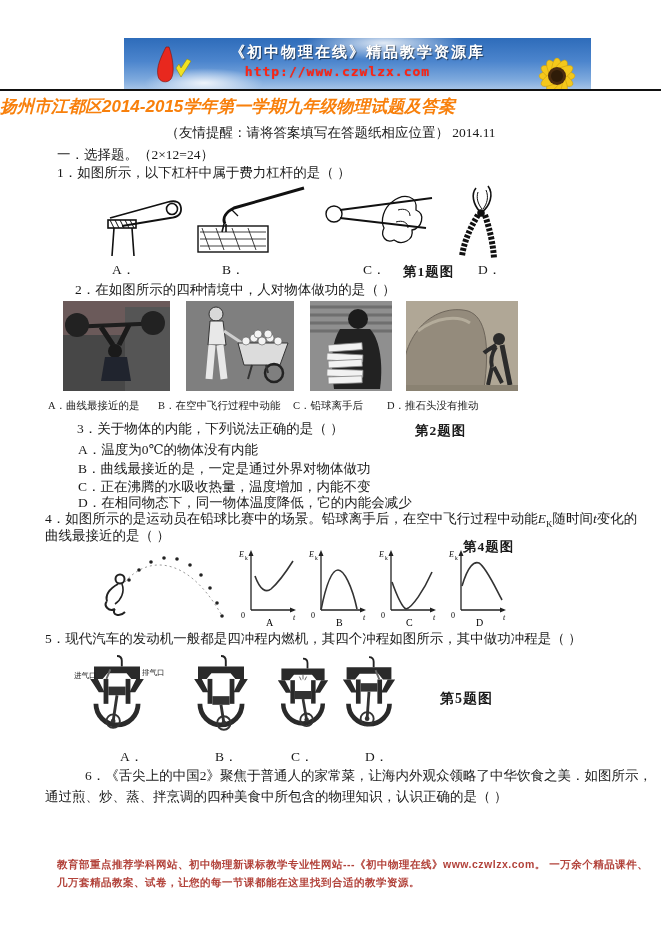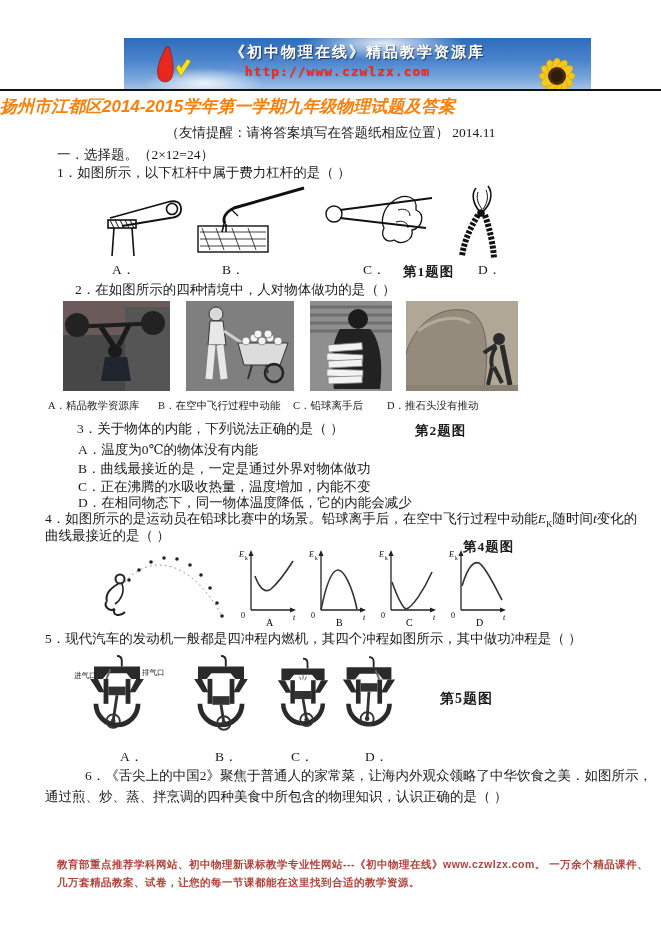--- a/index.html
+++ b/index.html
@@ -177,21 +177,21 @@
     <svg width="112" height="90" viewBox="0 0 112 90">
       <path d="M-4,86 C-6,30 30,2 62,10 C80,16 84,44 78,88 Z" fill="#948b7c" stroke="#6d655a" stroke-width="1"></path>
       <path d="M12,30 C30,16 52,14 64,22" fill="none" stroke="#c2baa8" stroke-width="3" opacity="0.7"></path>
       <circle cx="93" cy="38" r="6" fill="#2b2b2b"></circle>
       <path d="M90,44 C84,48 80,50 78,52 M90,46 C86,52 84,58 86,66 M86,66 l-4,18 M88,66 l8,16" stroke="#2b2b2b" stroke-width="4" fill="none"></path>
       <path d="M96,44 l8,40" stroke="#2b2b2b" stroke-width="5"></path>
       <rect x="0" y="84" width="112" height="6" fill="#8a8272"></rect>
     </svg>
   </div>
 
-  <span class="abs small" style="left:48px;top:399px;">A．精品教学资源库</span>
+  <span class="abs small" style="left:48px;top:399px;">A．曲线最接近的是</span>
   <span class="abs small" style="left:158px;top:399px;">B．在空中飞行过程中动能</span>
   <span class="abs small" style="left:293px;top:399px;">C．铅球离手后</span>
   <span class="abs small" style="left:387px;top:399px;">D．推石头没有推动</span>
 
   <div class="abs qtext" style="left:77px;top:420px;">3．关于物体的内能，下列说法正确的是（       ）</div>
   <span class="abs fig-cap" style="left:415px;top:422px;">第2题图</span>
   <div class="abs qtext" style="left:78px;top:441px;">A．温度为0℃的物体没有内能</div>
   <div class="abs qtext" style="left:78px;top:460px;">B．曲线最接近的是，一定是通过外界对物体做功</div>
   <div class="abs qtext" style="left:78px;top:478px;">C．正在沸腾的水吸收热量，温度增加，内能不变</div>
   <div class="abs qtext" style="left:78px;top:494px;">D．在相同物态下，同一物体温度降低，它的内能会减少</div>

